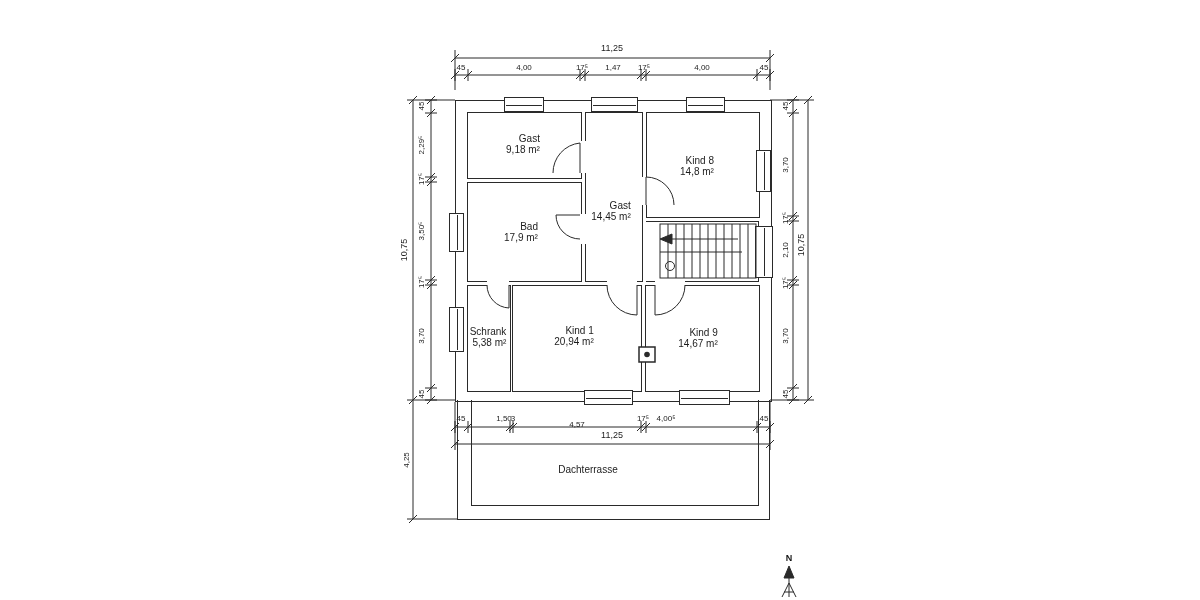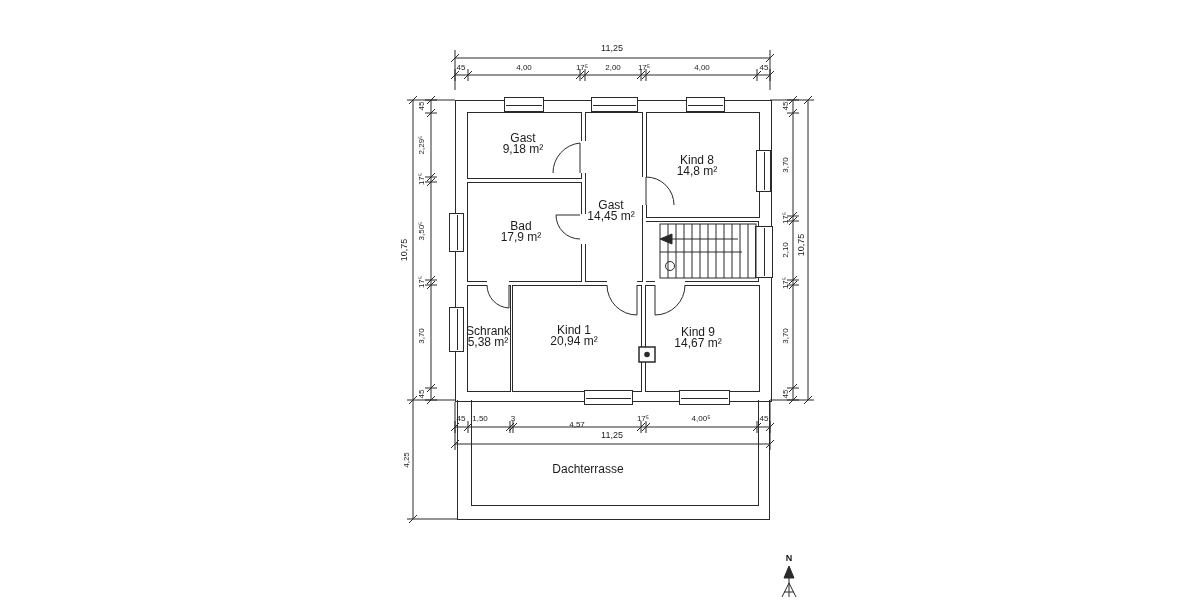--- a/index.html
+++ b/index.html
@@ -8,22 +8,22 @@
     background:#ffffff;color:#222;
     font-family:"Liberation Sans", sans-serif;
   }
   .room{position:absolute;border:1px solid #2a2a2a;background:transparent}
   .noleft{border-left:none}
   .patch{position:absolute;background:#ffffff}
   .win{position:absolute;background:#ffffff;border:1px solid #2a2a2a}
   .win i{position:absolute;background:#2a2a2a}
   .win.h i{left:1px;right:1px;top:50%;height:1px}
   .win.v i{top:1px;bottom:1px;left:50%;width:1px}
-  .room-label{position:absolute;transform:translateX(-50%);text-align:center;
-    font-size:12px;line-height:11px;white-space:nowrap;color:#1c1c1c}
+  .room-label{position:absolute;transform:translateX(-50%);text-align:right;
+    font-size:10px;line-height:11px;white-space:nowrap;color:#1c1c1c}
   .dim-h{position:absolute;transform:translateX(-50%);font-size:8px;line-height:9px;white-space:nowrap;color:#1c1c1c}
   .dim-v{position:absolute;transform:translate(-50%,-50%) rotate(-90deg);
     font-size:8px;line-height:9px;white-space:nowrap;color:#1c1c1c}
   .dim-big{font-size:9px}
   .compass-n{position:absolute;font-size:9px;font-weight:bold;transform:translateX(-50%);color:#111}
   svg{position:absolute;left:0;top:0;pointer-events:none}
 </style>
 </head>
 <body>
 
@@ -265,31 +265,31 @@
   <div>14,67 m²</div>
 </div>
 <div class="room-label" style="left:588px;top:464px">
   <div>Dachterrasse</div>
 </div>
 
 <div class="dim-h dim-big" style="left:612px;top:44px">11,25</div>
 <div class="dim-h" style="left:461px;top:63px">45</div>
 <div class="dim-h" style="left:524px;top:63px">4,00</div>
 <div class="dim-h" style="left:582px;top:63px">17⁵</div>
-<div class="dim-h" style="left:613px;top:63px">2,00</div>
+<div class="dim-h" style="left:613px;top:63px">1,47</div>
 <div class="dim-h" style="left:644px;top:63px">17⁵</div>
 <div class="dim-h" style="left:702px;top:63px">4,00</div>
 <div class="dim-h" style="left:764px;top:63px">45</div>
 
 <div class="dim-h" style="left:461px;top:414px">45</div>
-<div class="dim-h" style="left:480px;top:414px">1,50</div>
+<div class="dim-h" style="left:504px;top:414px">1,50</div>
 <div class="dim-h" style="left:513px;top:414px">3</div>
 <div class="dim-h" style="left:577px;top:420px">4,57</div>
 <div class="dim-h" style="left:643px;top:414px">17⁵</div>
-<div class="dim-h" style="left:701px;top:414px">4,00⁵</div>
+<div class="dim-h" style="left:666px;top:414px">4,00⁵</div>
 <div class="dim-h" style="left:764px;top:414px">45</div>
 <div class="dim-h dim-big" style="left:612px;top:431px">11,25</div>
 
 <div class="dim-v dim-big" style="left:404px;top:250px">10,75</div>
 <div class="dim-v" style="left:421px;top:106px">45</div>
 <div class="dim-v" style="left:421px;top:145px">2,29⁵</div>
 <div class="dim-v" style="left:421px;top:179px">17⁵</div>
 <div class="dim-v" style="left:421px;top:231px">3,50⁵</div>
 <div class="dim-v" style="left:421px;top:282px">17⁵</div>
 <div class="dim-v" style="left:421px;top:336px">3,70</div>

